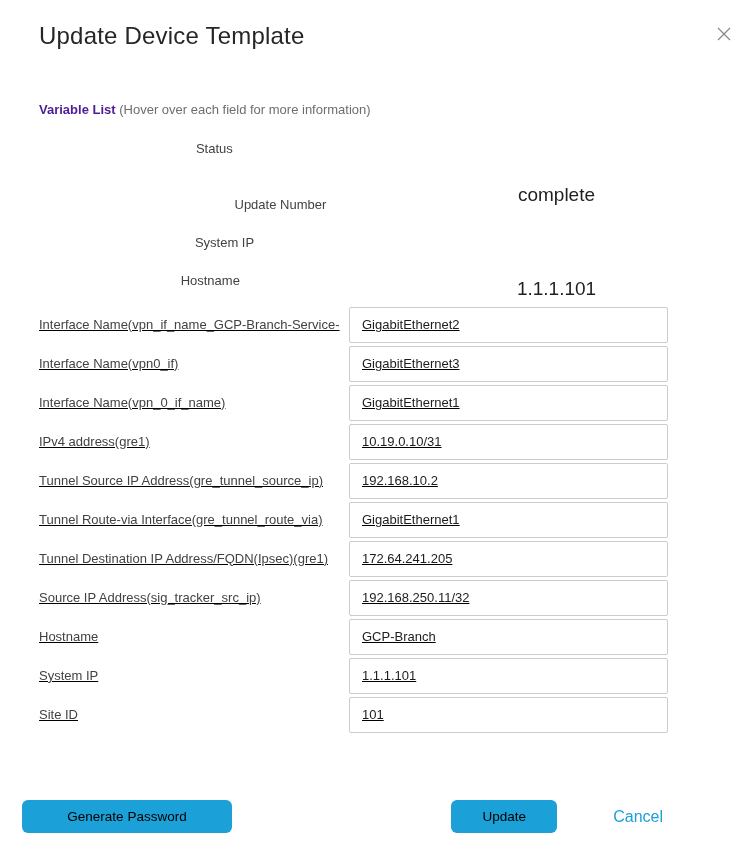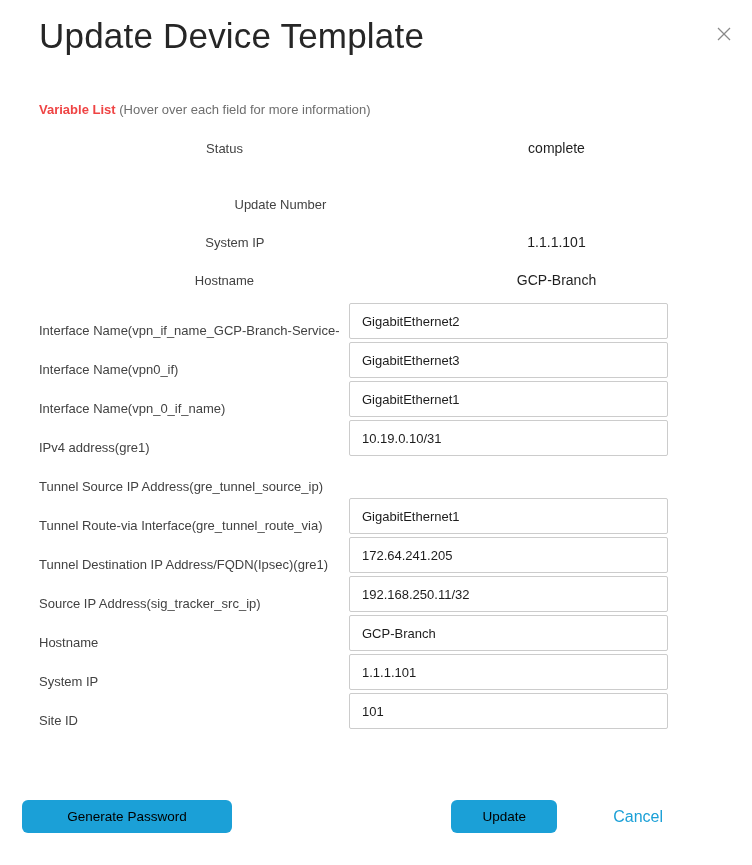--- a/index.html
+++ b/index.html
@@ -13,50 +13,51 @@
   .modal { position: relative; width: 752px; height: 865px; background: #fff; }
 
   .close-btn {
     position: absolute; top: 6px; right: 21px;
     width: 15px; height: 15px; cursor: pointer;
     display: flex; align-items: center; justify-content: center;
   }
 
   .title {
     margin: 20px 0 0 39px;
-    font-size: 35px; line-height: 32px;
+    font-size: 24px; line-height: 32px;
     font-weight: 300; color: #262626; letter-spacing: 0.2px;
   }
 
   .section-header {
     margin: 49px 0 0 39px;
     font-size: 13px; line-height: 17px; color: #6e6e6e;
   }
-  .section-header .heading { font-weight: bold; color: #ef4444; }
+  .section-header .heading { font-weight: bold; color: #4c1d95; }
 
   .rows { margin: 22px 0 0 39px; }
 
   .row { display: flex; align-items: flex-start; }
   .static-row { height: 38px; justify-content: center; }
   .row-spacer { height: 18px; }
 
   .row-label {
     width: 310px; flex: none;
     font-size: 13px; line-height: 16px; color: #424242;
     white-space: nowrap; overflow: hidden;
   }
   .static-row .row-label { padding-top: 1px; }
 
   .row-value {
     padding-left: 12px;
-    font-size: 14px; line-height: 16px; color: #1f1f1f;
+    font-size: 19px; line-height: 16px; color: #1f1f1f;
     white-space: nowrap;
+    margin-top: 47px;
   }
 
-  .input-row { align-items: flex-end; height: 29px; margin-bottom: 10px; }
+  .input-row { align-items: center; height: 29px; margin-bottom: 10px; text-decoration: underline; }
   .row-input {
     width: 319px; height: 36px; flex: none;
     border: 1px solid #cccccc; border-radius: 2px;
     background: #ffffff;
     padding: 0 12px;
     font-family: "Liberation Sans", "DejaVu Sans", sans-serif;
     font-size: 13px; color: #1c1c1c;
     outline: none;
   }
 
@@ -130,20 +131,21 @@
         <div class="row input-row">
     <div class="row-label">Interface Name(vpn_0_if_name)</div>
     <input class="row-input" type="text" value="GigabitEthernet1" style="">
   </div>
         <div class="row input-row">
     <div class="row-label">IPv4 address(gre1)</div>
     <input class="row-input" type="text" value="10.19.0.10/31" style="">
   </div>
         <div class="row input-row">
     <div class="row-label">Tunnel Source IP Address(gre_tunnel_source_ip)</div>
+    <input class="row-input" type="text" value="192.168.10.2" style="">
   </div>
         <div class="row input-row">
     <div class="row-label">Tunnel Route-via Interface(gre_tunnel_route_via)</div>
     <input class="row-input" type="text" value="GigabitEthernet1" style="">
   </div>
         <div class="row input-row">
     <div class="row-label">Tunnel Destination IP Address/FQDN(Ipsec)(gre1)</div>
     <input class="row-input" type="text" value="172.64.241.205" style="">
   </div>
         <div class="row input-row">

